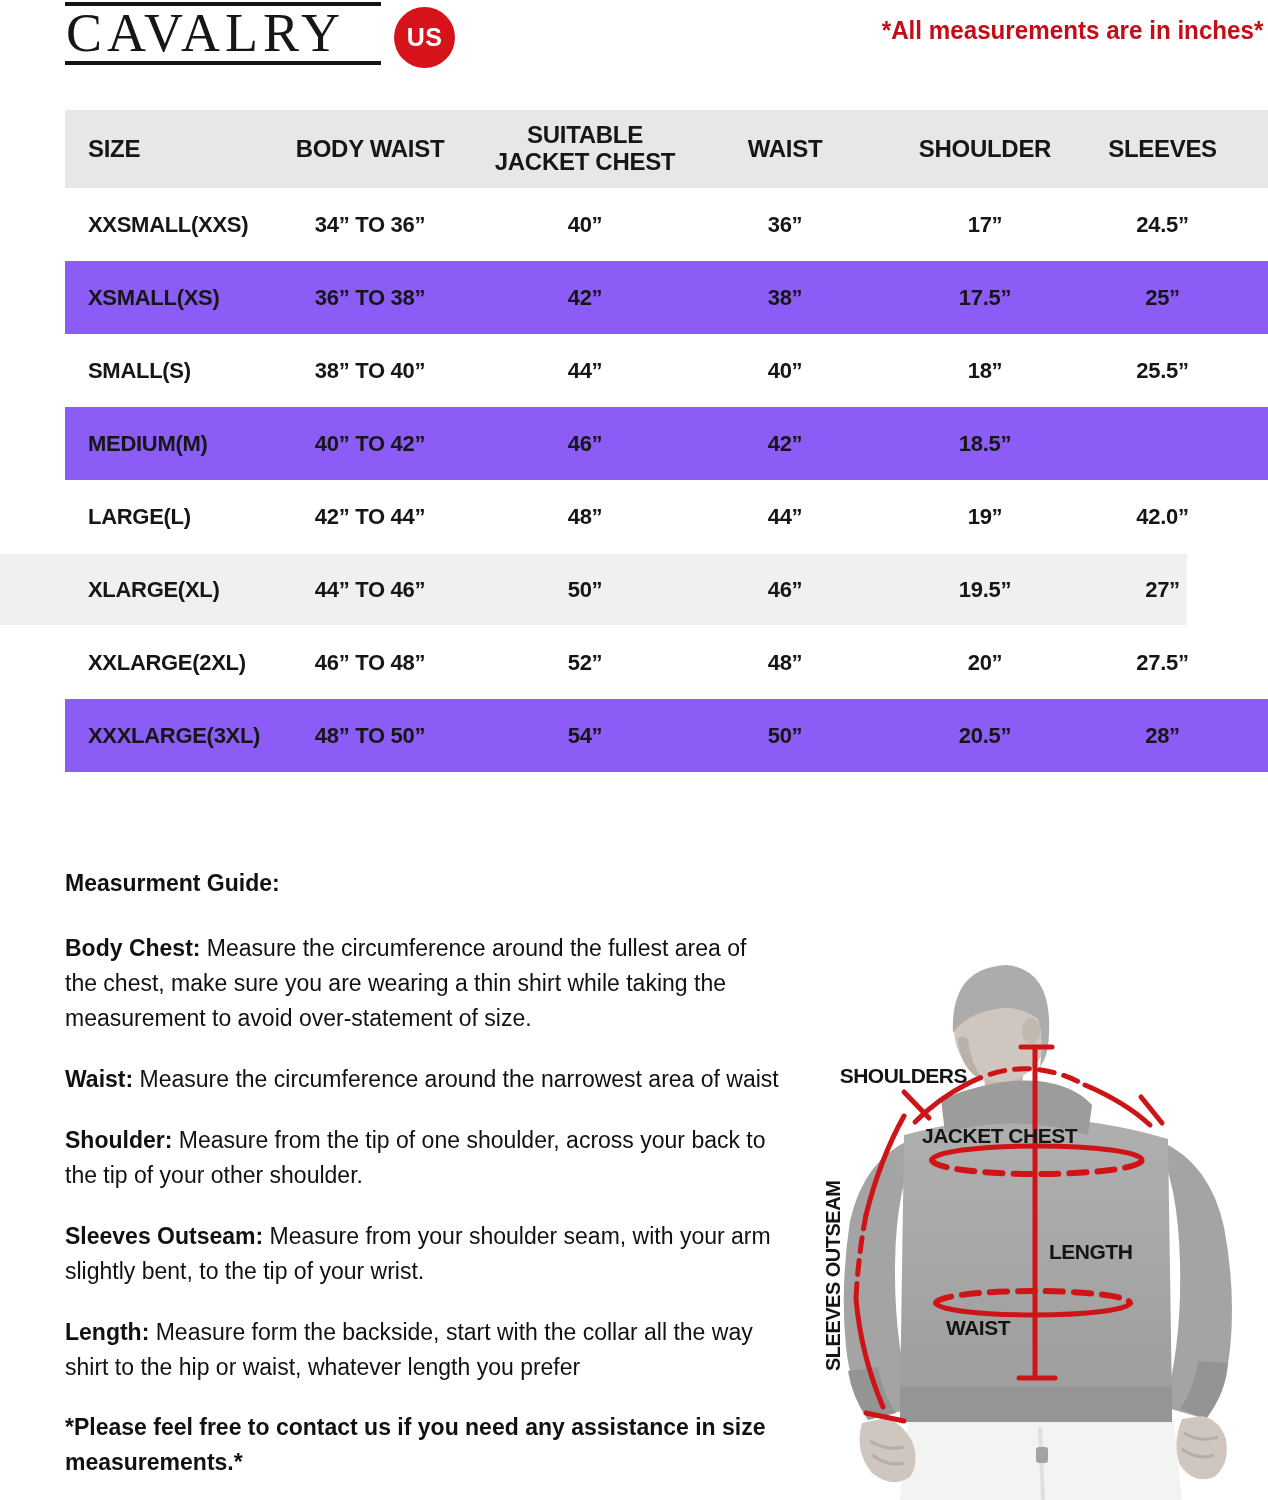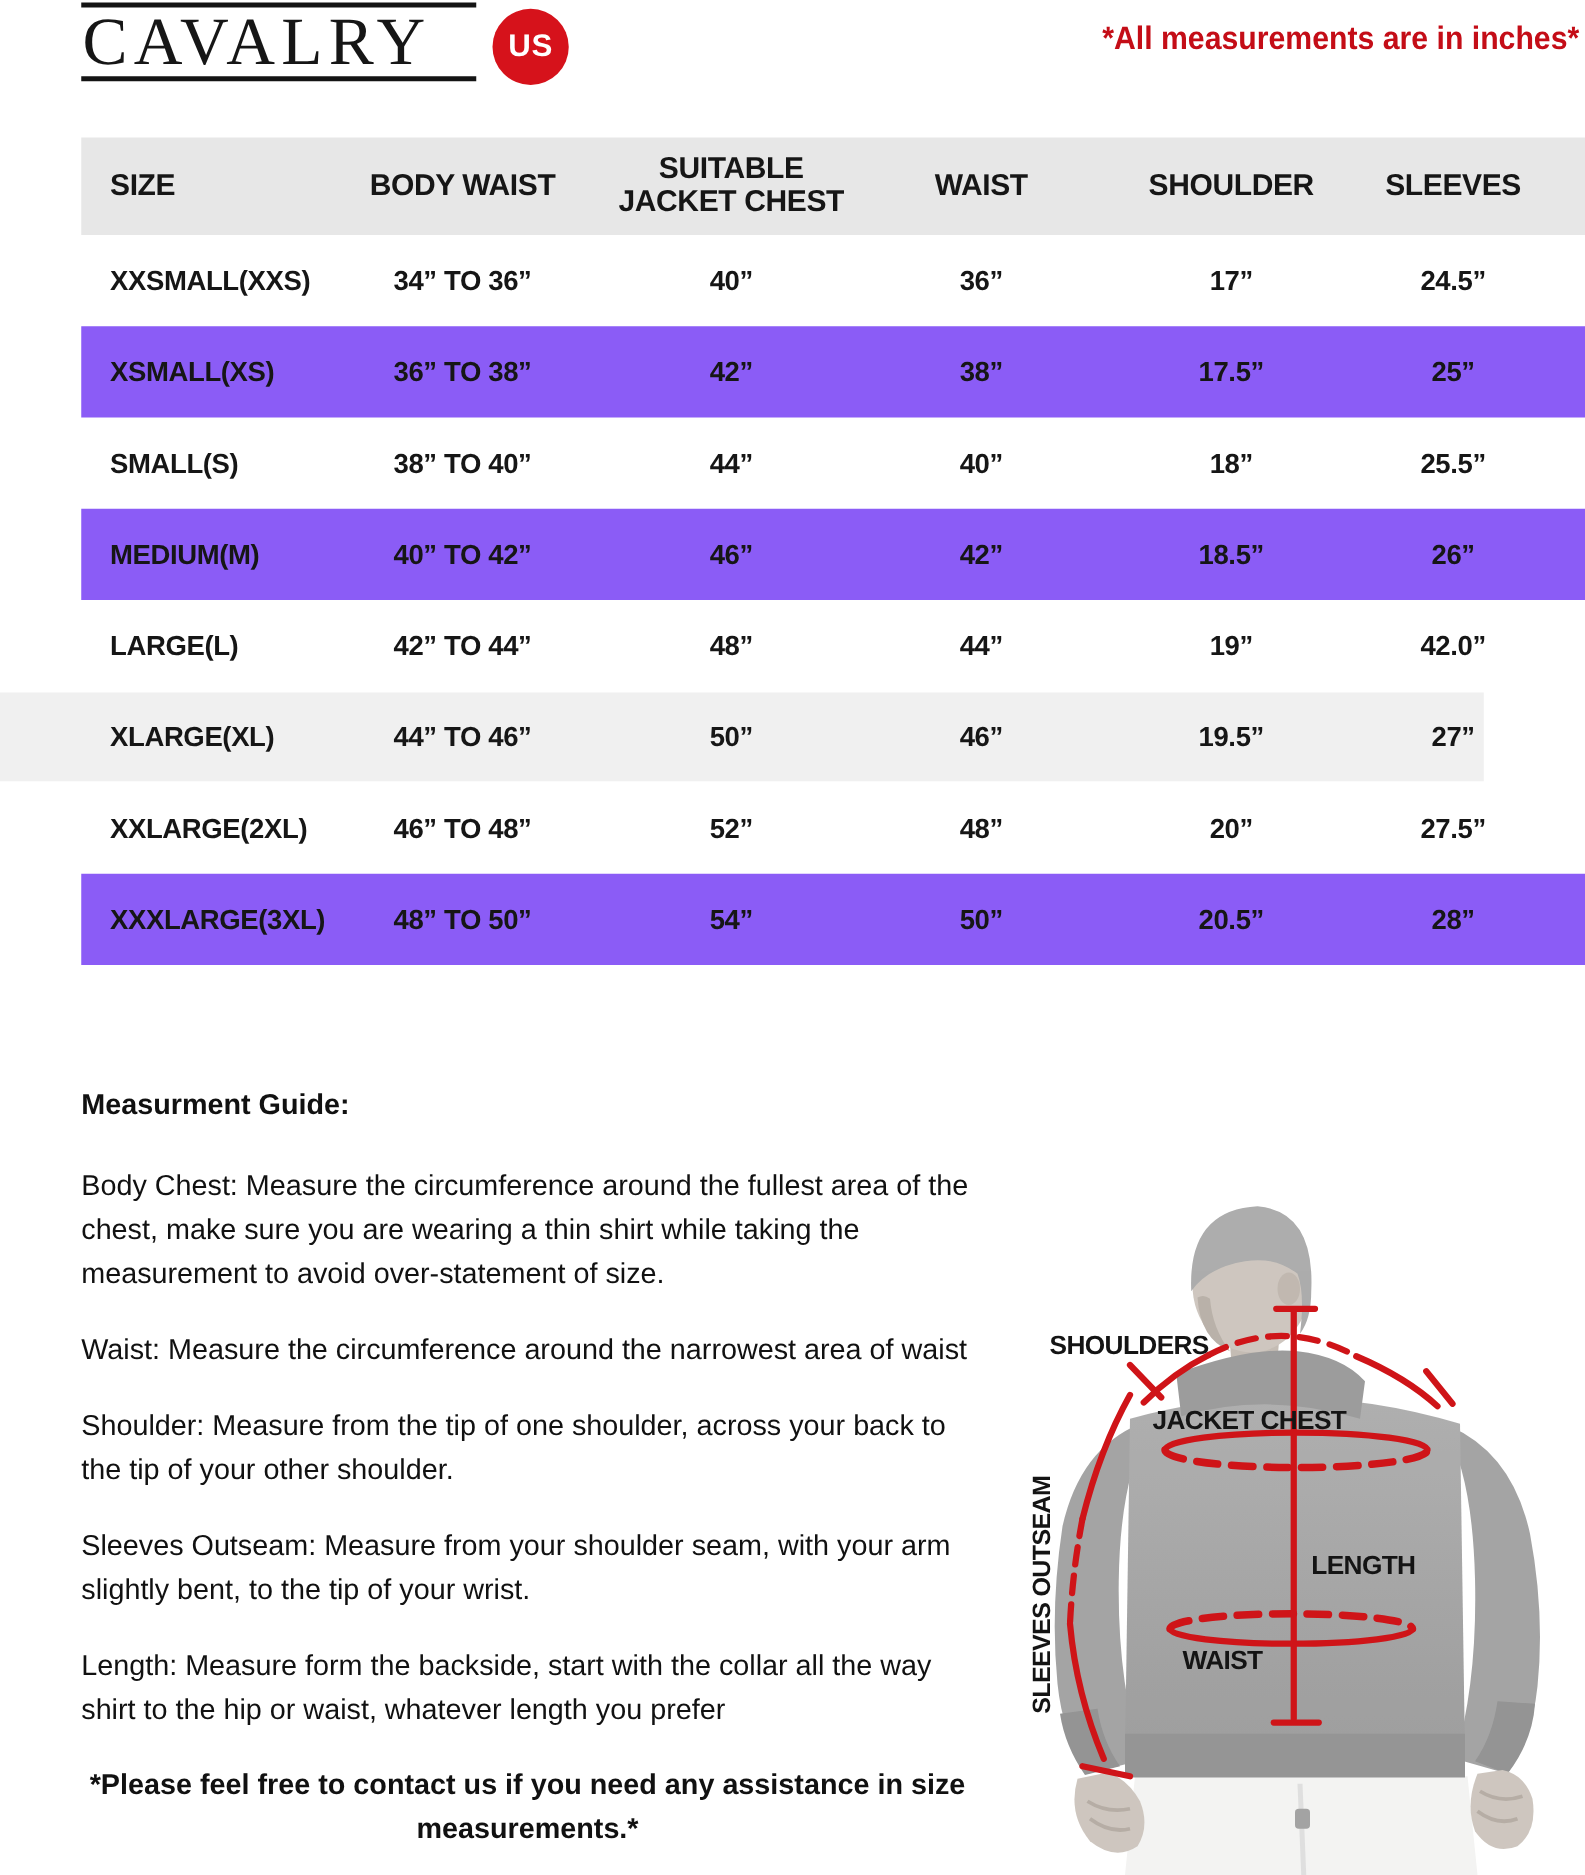--- a/index.html
+++ b/index.html
@@ -31,22 +31,22 @@
   .c-size{justify-content:flex-start;text-align:left;padding-left:23px;}
   .c-sleeves{padding-right:28px;}
   .band{background:#8b5cf6;}
   .band-shifted::before{content:"";position:absolute;left:-65px;top:1px;height:71px;
         width:1187px;background:#f0f0f0;z-index:0;}
 
   
   .guide{position:absolute;left:65px;top:866px;width:714px;font-size:23px;line-height:1.52;}
   .guide p{margin:0 0 26px 0;}
   .guide .g-title{font-weight:700;margin-bottom:30px;}
-  .guide b{font-weight:400;text-align:center;}
-  .guide .g-footer{font-weight:700;margin-bottom:13px;text-align:center;}
+  .guide b{font-weight:700;text-align:center;}
+  .guide .g-footer{font-weight:700;margin-bottom:13px;}
 
   
   .diagram{position:absolute;left:800px;top:935px;width:468px;height:565px;}
   .diagram text{font-family:"Liberation Sans",sans-serif;font-weight:700;fill:#141414;
         letter-spacing:-0.5px;}
 </style>
 </head>
 <body>
 
 <div class="page">
@@ -97,21 +97,20 @@
       <div class="t-cell">18”</div>
       <div class="t-cell c-sleeves">25.5”</div>
     </div>
 
     <div class="t-row band">
       <div class="t-cell c-size">MEDIUM(M)</div>
       <div class="t-cell">40” TO 42”</div>
       <div class="t-cell">46”</div>
       <div class="t-cell">42”</div>
       <div class="t-cell">18.5”</div>
-      <div class="t-cell c-sleeves">26”</div>
     </div>
 
     <div class="t-row">
       <div class="t-cell c-size">LARGE(L)</div>
       <div class="t-cell">42” TO 44”</div>
       <div class="t-cell">48”</div>
       <div class="t-cell">44”</div>
       <div class="t-cell">19”</div>
       <div class="t-cell c-sleeves">42.0”</div>
     </div>

